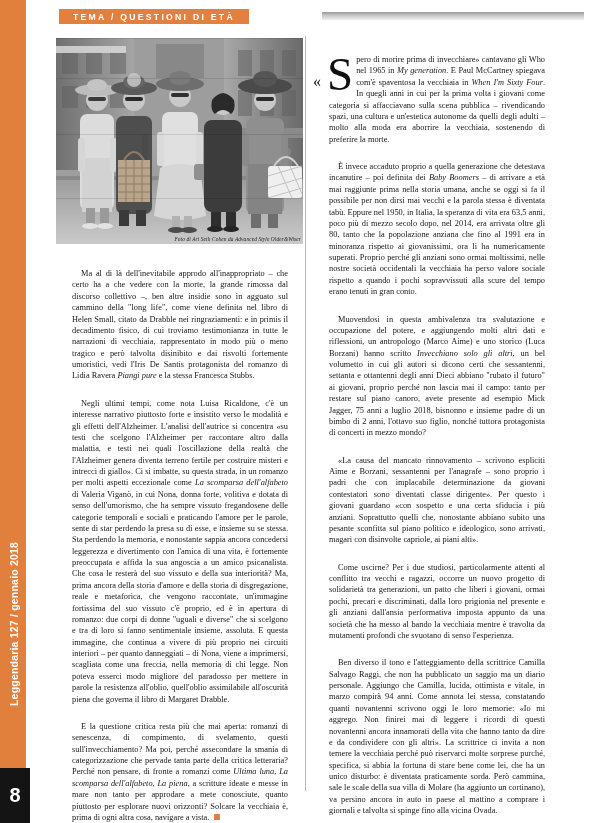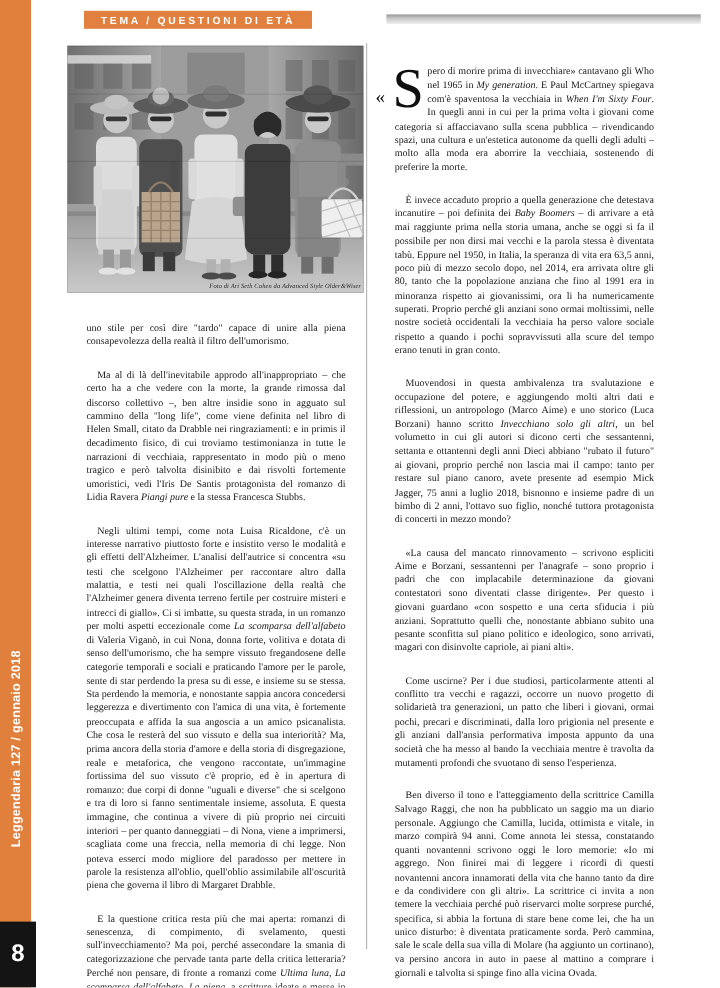--- a/index.html
+++ b/index.html
@@ -57,21 +57,21 @@
     font-weight: bold;
     font-size: 20px;
     display: flex;
     align-items: center;
     justify-content: center;
   }
 
   
   .kicker {
     position: absolute;
-    left: 70px;
+    left: 59px;
     top: 9px;
     height: 15px;
     padding: 0 14px;
     background: #e2813f;
     color: #ffffff;
     font-family: "Liberation Sans", sans-serif;
     font-size: 8.6px;
     font-weight: bold;
     letter-spacing: 2.3px;
     display: flex;
@@ -337,21 +337,20 @@
       <rect x="0" y="0" width="247" height="1"></rect>
       <rect x="0" y="40" width="247" height="1"></rect>
       <rect x="0" y="96" width="247" height="1"></rect>
       <rect x="0" y="160" width="247" height="1"></rect>
     </g>
   </svg>
   <div class="caption">Foto di Ari Seth Cohen da Advanced Style Older&amp;Wiser</div>
 </div>
 
 <div class="left-body body-text">
-    <p class="">uno stile per così dire "tardo" capace di unire alla piena consapevolezza della realtà il filtro dell'umorismo.</p>
     <p class="indent">Ma al di là dell'inevitabile approdo all'inappropriato – che certo ha a che vedere con la morte, la grande rimossa dal discorso collettivo –, ben altre insidie sono in agguato sul cammino della "long life", come viene definita nel libro di Helen Small, citato da Drabble nei ringraziamenti: e in primis il decadimento fisico, di cui troviamo testimonianza in tutte le narrazioni di vecchiaia, rappresentato in modo più o meno tragico e però talvolta disinibito e dai risvolti fortemente umoristici, vedi l'Iris De Santis protagonista del romanzo di Lidia Ravera <i>Piangi pure</i> e la stessa Francesca Stubbs.</p>
     <p class="indent">Negli ultimi tempi, come nota Luisa Ricaldone, c'è un interesse narrativo piuttosto forte e insistito verso le modalità e gli effetti dell'Alzheimer. L'analisi dell'autrice si concentra «su testi che scelgono l'Alzheimer per raccontare altro dalla malattia, e testi nei quali l'oscillazione della realtà che l'Alzheimer genera diventa terreno fertile per costruire misteri e intrecci di giallo». Ci si imbatte, su questa strada, in un romanzo per molti aspetti eccezionale come <i>La scomparsa dell'alfabeto</i> di Valeria Viganò, in cui Nona, donna forte, volitiva e dotata di senso dell'umorismo, che ha sempre vissuto fregandosene delle categorie temporali e sociali e praticando l'amore per le parole, sente di star perdendo la presa su di esse, e insieme su se stessa. Sta perdendo la memoria, e nonostante sappia ancora concedersi leggerezza e divertimento con l'amica di una vita, è fortemente preoccupata e affida la sua angoscia a un amico psicanalista. Che cosa le resterà del suo vissuto e della sua interiorità? Ma, prima ancora della storia d'amore e della storia di disgregazione, reale e metaforica, che vengono raccontate, un'immagine fortissima del suo vissuto c'è proprio, ed è in apertura di romanzo: due corpi di donne "uguali e diverse" che si scelgono e tra di loro si fanno sentimentale insieme, assoluta. E questa immagine, che continua a vivere di più proprio nei circuiti interiori – per quanto danneggiati – di Nona, viene a imprimersi, scagliata come una freccia, nella memoria di chi legge. Non poteva esserci modo migliore del paradosso per mettere in parole la resistenza all'oblio, quell'oblio assimilabile all'oscurità piena che governa il libro di Margaret Drabble.</p>
     <p class="indent">E la questione critica resta più che mai aperta: romanzi di senescenza, di compimento, di svelamento, questi sull'invecchiamento? Ma poi, perché assecondare la smania di categorizzazione che pervade tanta parte della critica letteraria? Perché non pensare, di fronte a romanzi come <i>Ultima luna</i>, <i>La scomparsa dell'alfabeto</i>, <i>La piena</i>, a scritture ideate e messe in mare non tanto per approdare a mete conosciute, quanto piuttosto per esplorare nuovi orizzonti? Solcare la vecchiaia è, prima di ogni altra cosa, navigare a vista.<span class="endmark"></span></p>
   </div>
 
 <div class="right-body body-text">
     <div class="opener">
       <span class="guillemet">«</span>
       <span class="dropcap">S</span>
       <p>pero di morire prima di invecchiare» cantavano gli Who nel 1965 in <i>My generation</i>. E Paul McCartney spiegava com'è spaventosa la vecchiaia in <i>When I'm Sixty Four</i>. In quegli anni in cui per la prima volta i giovani come categoria si affacciavano sulla scena pubblica – rivendicando spazi, una cultura e un'estetica autonome da quelli degli adulti – molto alla moda era aborrire la vecchiaia, sostenendo di preferire la morte.</p>

